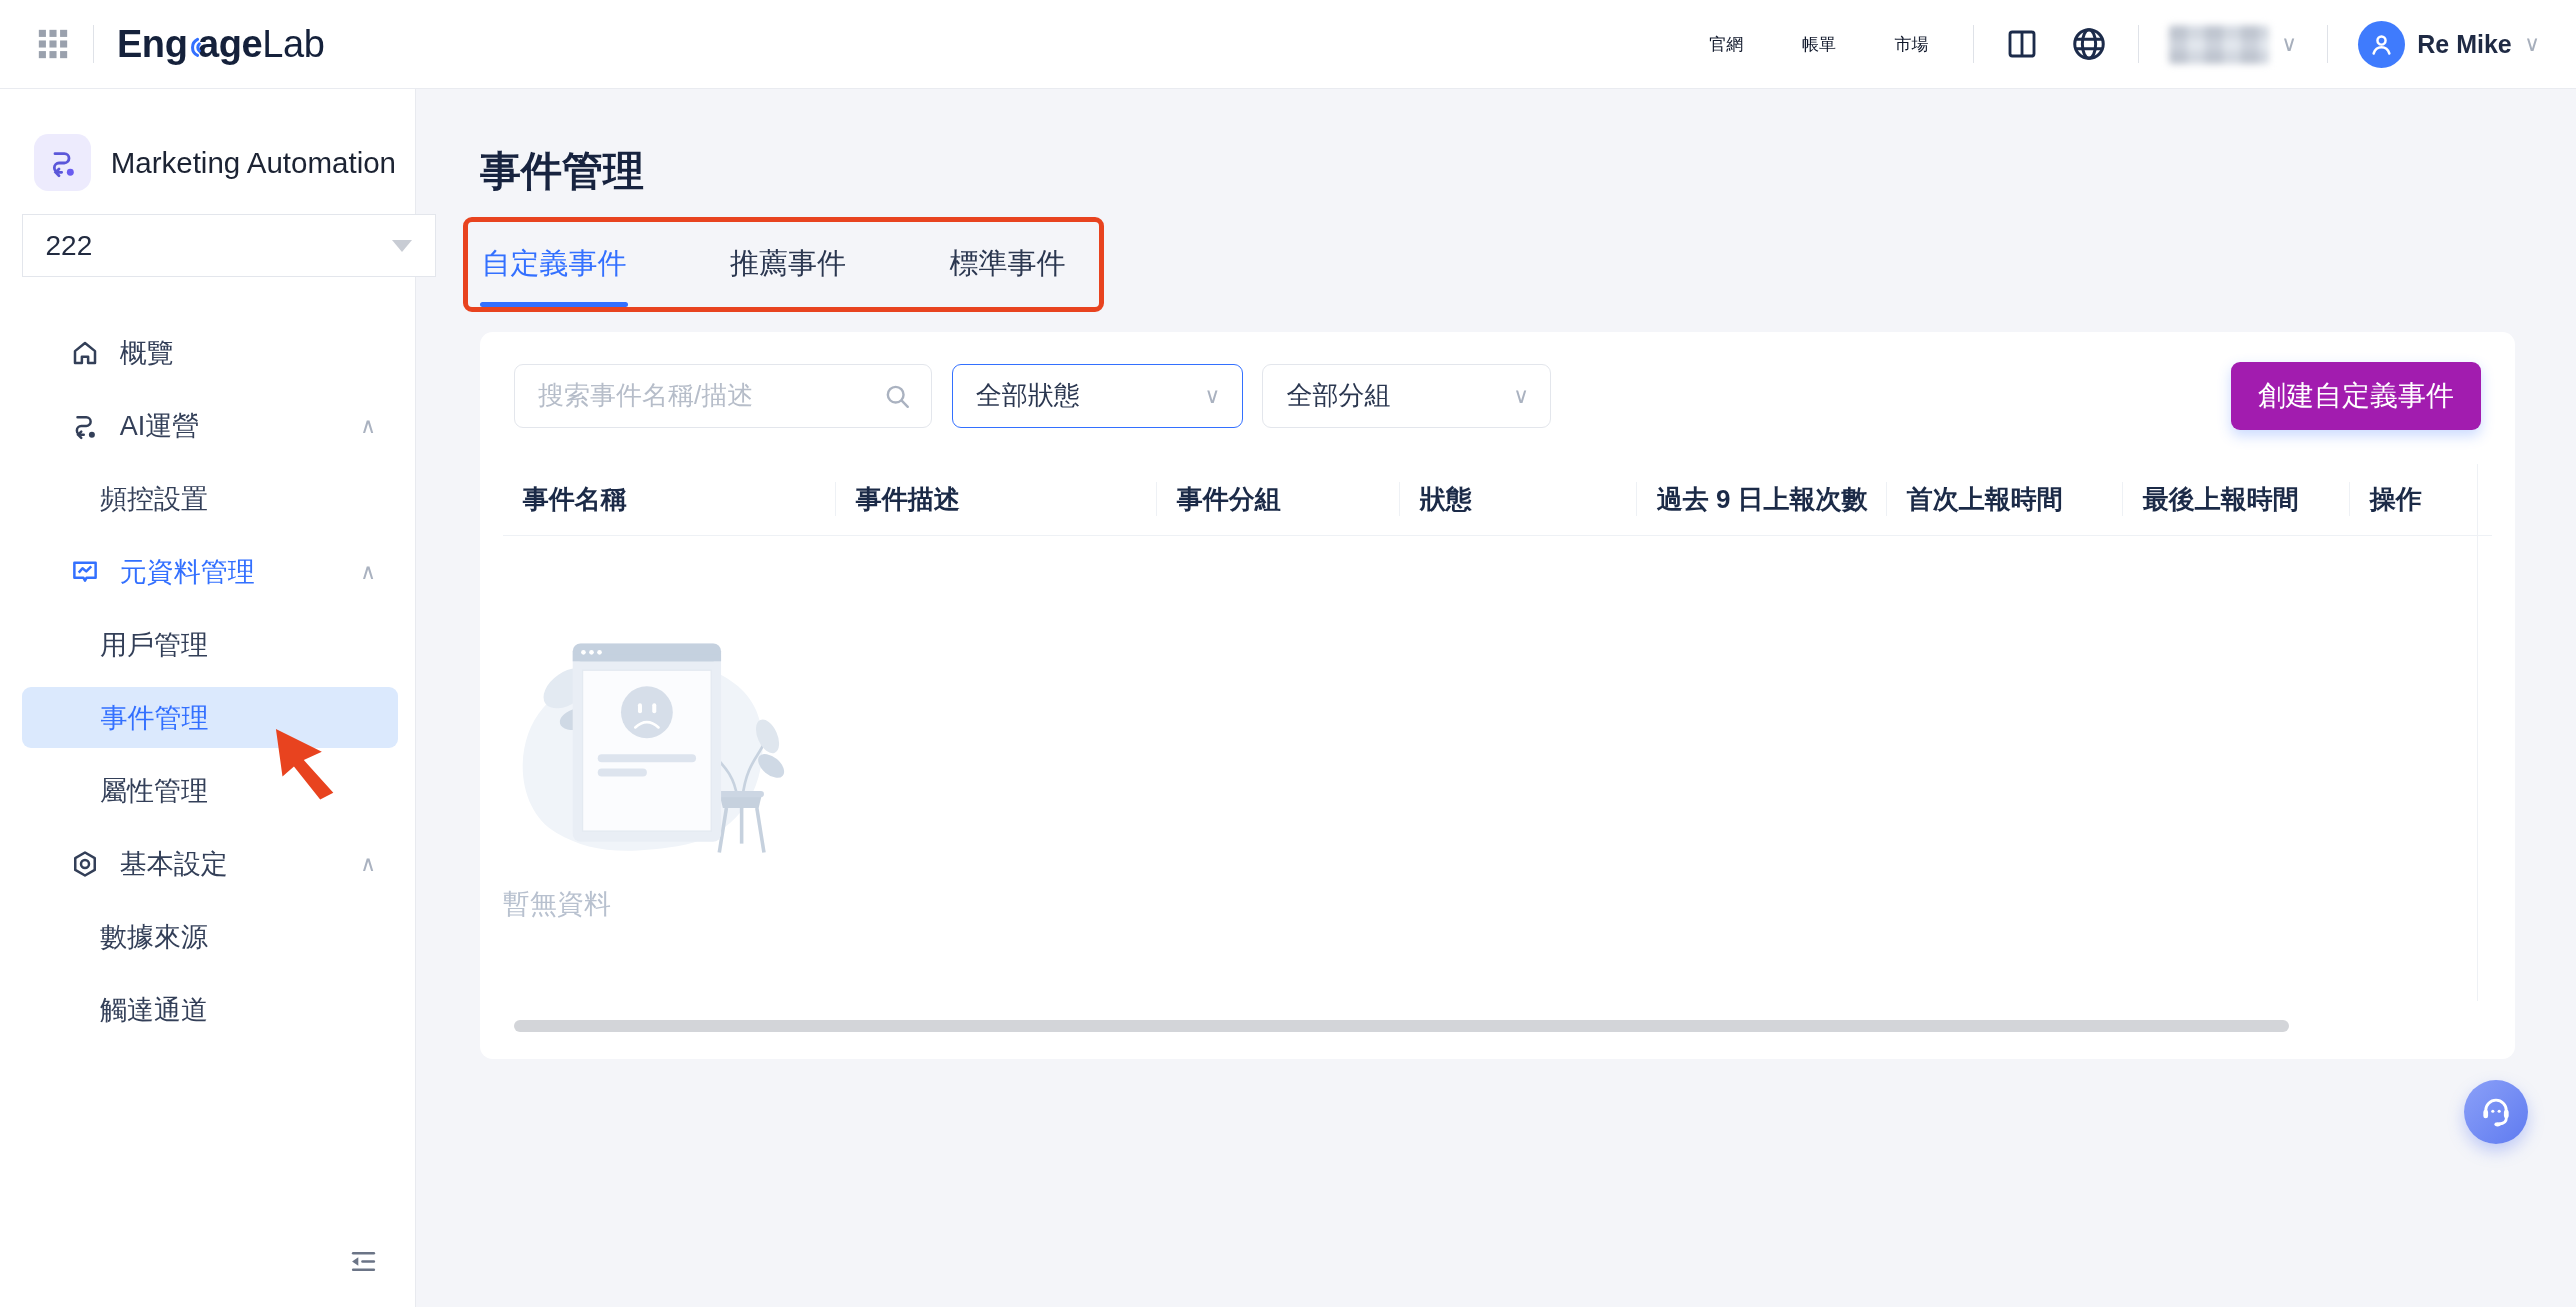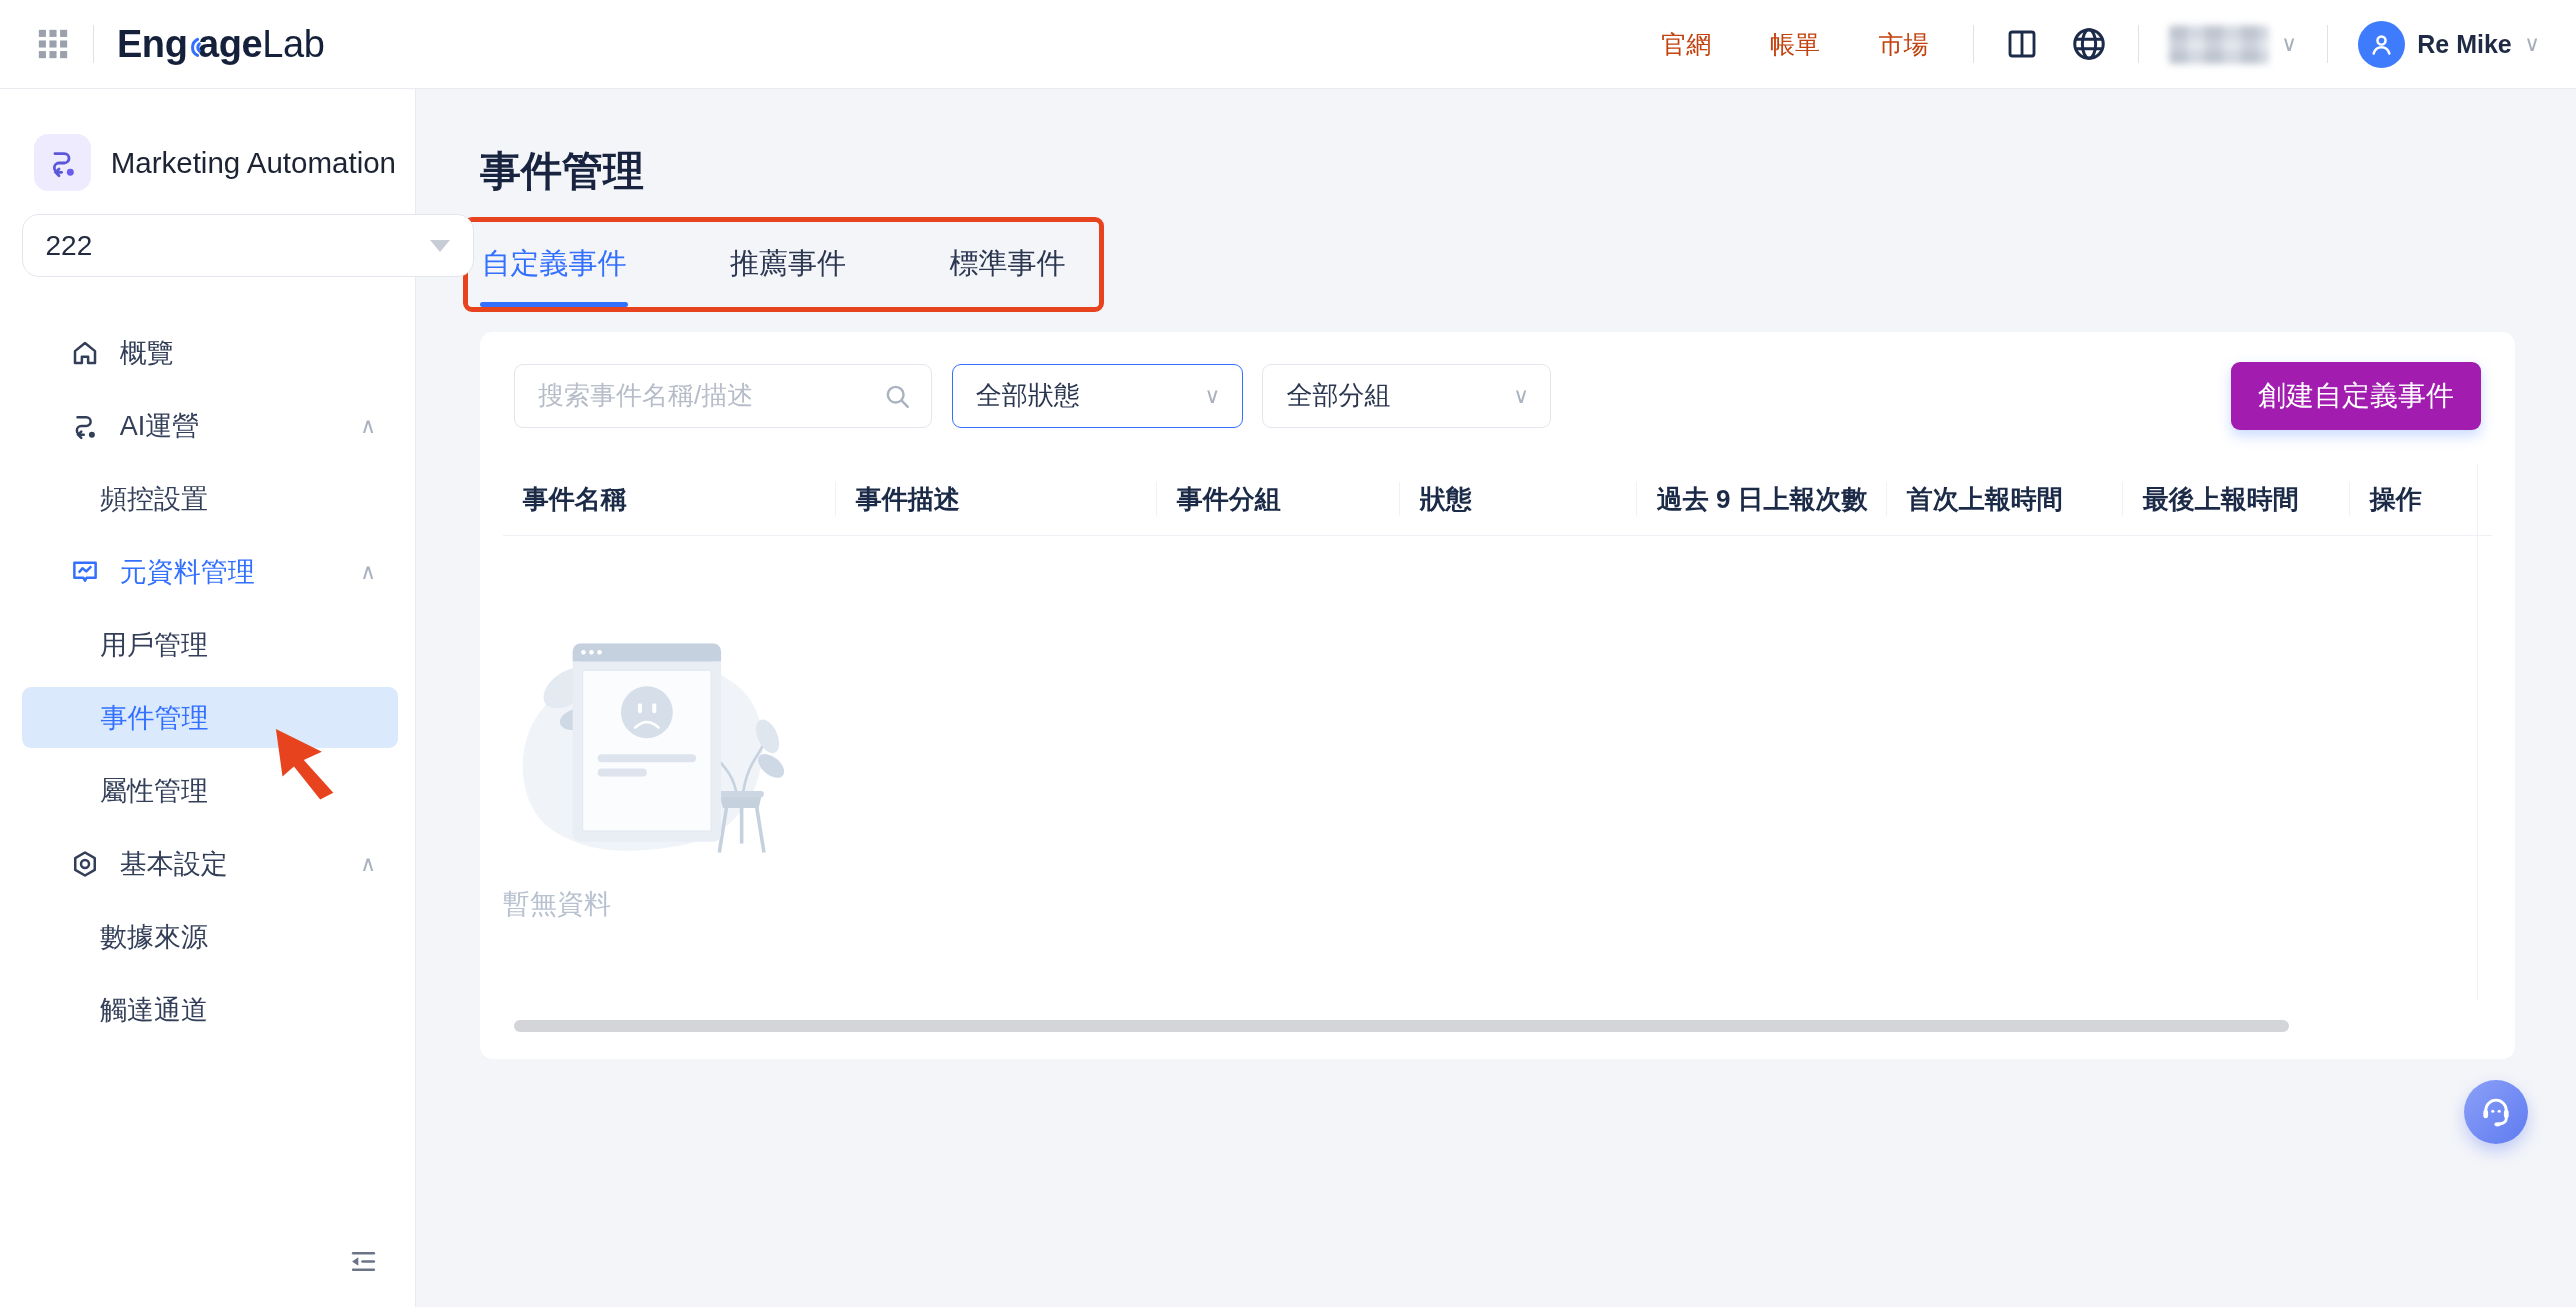--- a/index.html
+++ b/index.html
@@ -11,21 +11,21 @@
   .topbar { position:relative; z-index:5; height:89px; background:#fff; border-bottom:0.9px solid #e9ebf0;
             display:flex; align-items:center; justify-content:space-between; padding:0 36px; }
   .topbar-left { display:flex; align-items:center; gap:23px; }
   .grid-btn { display:flex; cursor:pointer; }
   .v-divider { width:0.9px; height:38px; background:#dfe2e8; }
   .logo { display:flex; align-items:baseline; font-size:38px; color:#15213b; letter-spacing:-0.4px; cursor:pointer; }
   .logo-bold { font-weight:800; }
   .logo-light { font-weight:300; }
   .logo-arcs { position:relative; top:3.6px; margin:0 -3.6px 0 -1.8px; }
   .topbar-right { display:flex; align-items:center; gap:30px; }
-  .nav-link { font-size:25px; color:#c2410c; cursor:pointer; text-decoration:none; margin:0 14.3px; }
+  .nav-link { font-size:17px; color:#0f172a; cursor:pointer; text-decoration:none; margin:0 14.3px; }
   .icon-btn { display:flex; align-items:center; cursor:pointer; }
   .blur-chip { display:flex; align-items:center; gap:12.5px; cursor:pointer; }
   .blur-block { width:100px; height:39px; border-radius:3.6px;
     background:
       repeating-linear-gradient(90deg,#d7dbe2 0 18px,#edf0f4 18px 36px),
       repeating-linear-gradient(0deg,#e2e5ea 0 12.5px,#f3f5f8 12.5px 25px);
     background-blend-mode:multiply; filter:blur(3.6px); }
   .caret { font-size:21.5px; color:#a7afbc; }
   .user-chip { display:flex; align-items:center; gap:12.5px; cursor:pointer; }
   .avatar { width:47px; height:47px; border-radius:50%; background:#3f7bfd; display:flex; align-items:center; justify-content:center; }
@@ -33,21 +33,21 @@
 
   
   .body-row { display:flex; height:1218px; }
   .sidebar { position:relative; width:416px; background:#fff; border-right:0.9px solid #e8eaef; flex:0 0 416px; }
   .content { flex:1; padding:0 0 0 64px; }
 
   
   .product { display:flex; align-items:center; gap:19.7px; margin:45px 0 0 34px; }
   .product-icon { width:57px; height:57px; border-radius:14.3px; background:#edebfd; display:flex; align-items:center; justify-content:center; }
   .product-name { font-size:29.5px; color:#1c2333; }
-  .ws-select { margin:23px 0 0 21.5px; width:452px; height:63px; border:0.9px solid #e3e6ec; border-radius:17px;
+  .ws-select { margin:23px 0 0 21.5px; width:414px; height:63px; border:0.9px solid #e3e6ec; border-radius:0;
                display:flex; align-items:center; justify-content:space-between; padding:0 23px; cursor:pointer; background:#fff; }
   .ws-select span.val { font-size:28px; color:#222b40; }
   .tri { width:0; height:0; border-left:10.7px solid transparent; border-right:10.7px solid transparent; border-top:12.5px solid #c8ccd4; }
   .menu { margin-top:39px; font-size:27px; }
   .mrow { height:73px; display:flex; align-items:center; cursor:pointer; color:#333f58;padding-left:21px; }
   .mrow .mi-icon { width:30px; display:flex; justify-content:center; margin:0 19.7px 0 49px; }
   .mrow .chev { margin-left:auto; margin-right:39px; color:#aab2c0; font-size:21.5px; }
   .mrow.blue, .mrow.blue .mi-icon { color:#3370ff; }
   .msub { height:73px; display:flex; align-items:center; padding-left:100px; cursor:pointer; color:#333f58; }
   .msub.selected { position:relative; padding-left:0; }

